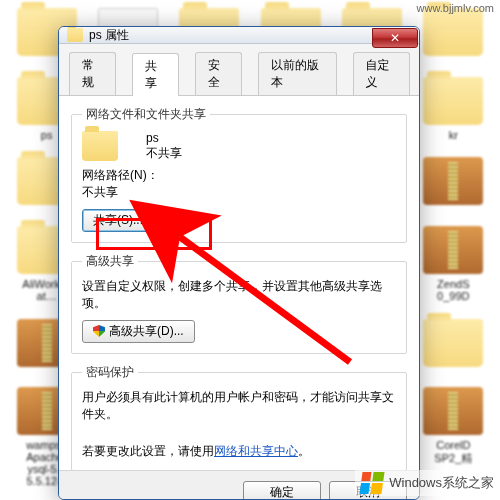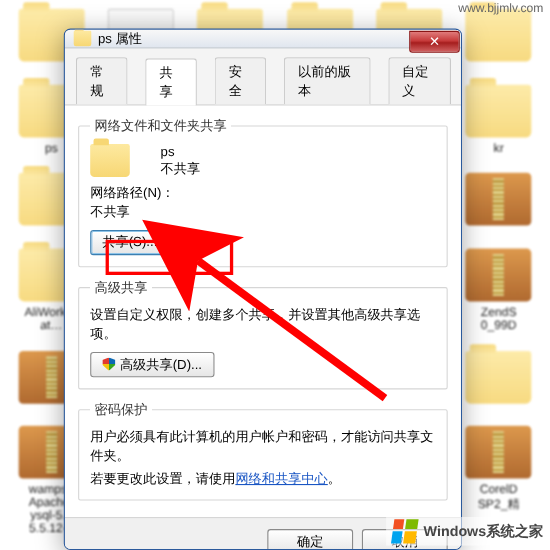--- a/index.html
+++ b/index.html
@@ -242,21 +242,20 @@
     position: absolute;
     right: 0;
     bottom: 4px;
     display: flex;
     align-items: center;
     gap: 6px;
     font-size: 13px;
     color: #454545;
     background: rgba(255,255,255,0.55);
     padding: 2px 6px;
-    font-weight: bold;
   }
   .winlogo {
     width: 22px; height: 22px;
     display: grid;
     grid-template-columns: 1fr 1.2fr;
     grid-template-rows: 1fr 1.2fr;
     gap: 2px;
     transform: skewX(-8deg);
   }
   .winlogo span:nth-child(1){background:#f25022;}
@@ -468,21 +467,21 @@
     <fieldset>
       <legend>高级共享</legend>
       <div style="line-height:17px; margin-bottom:8px;">设置自定义权限，创建多个共享，并设置其他高级共享选项。</div>
       <span class="btn">
         <span class="shield"></span><span>高级共享(D)...</span>
       </span>
     </fieldset>
 
     <fieldset>
       <legend>密码保护</legend>
-      <div style="line-height:17px; margin-bottom:4px;">用户必须具有此计算机的用户帐户和密码，才能访问共享文件夹。</div>
+      <div style="line-height:17px; margin-bottom:20px;">用户必须具有此计算机的用户帐户和密码，才能访问共享文件夹。</div>
       <div style="line-height:17px;">
         <span>若要更改此设置，请使用</span><span class="linktext">网络和共享中心</span><span>。</span>
       </div>
     </fieldset>
 
   </div>
 
   <div class="bottombar">
     <span class="btn bbtn">确定</span>
     <span class="btn bbtn">取消</span>

